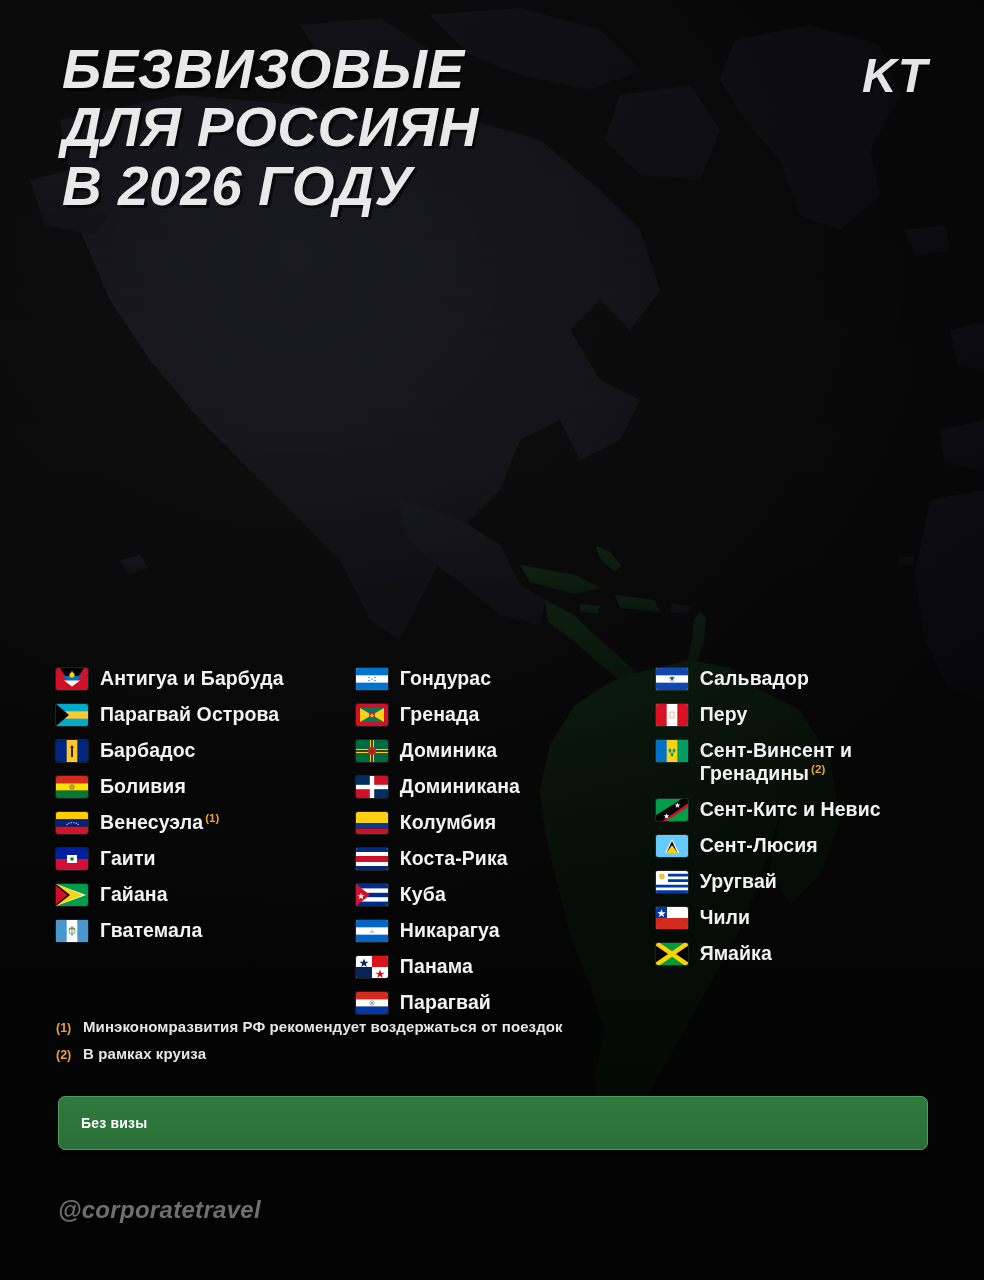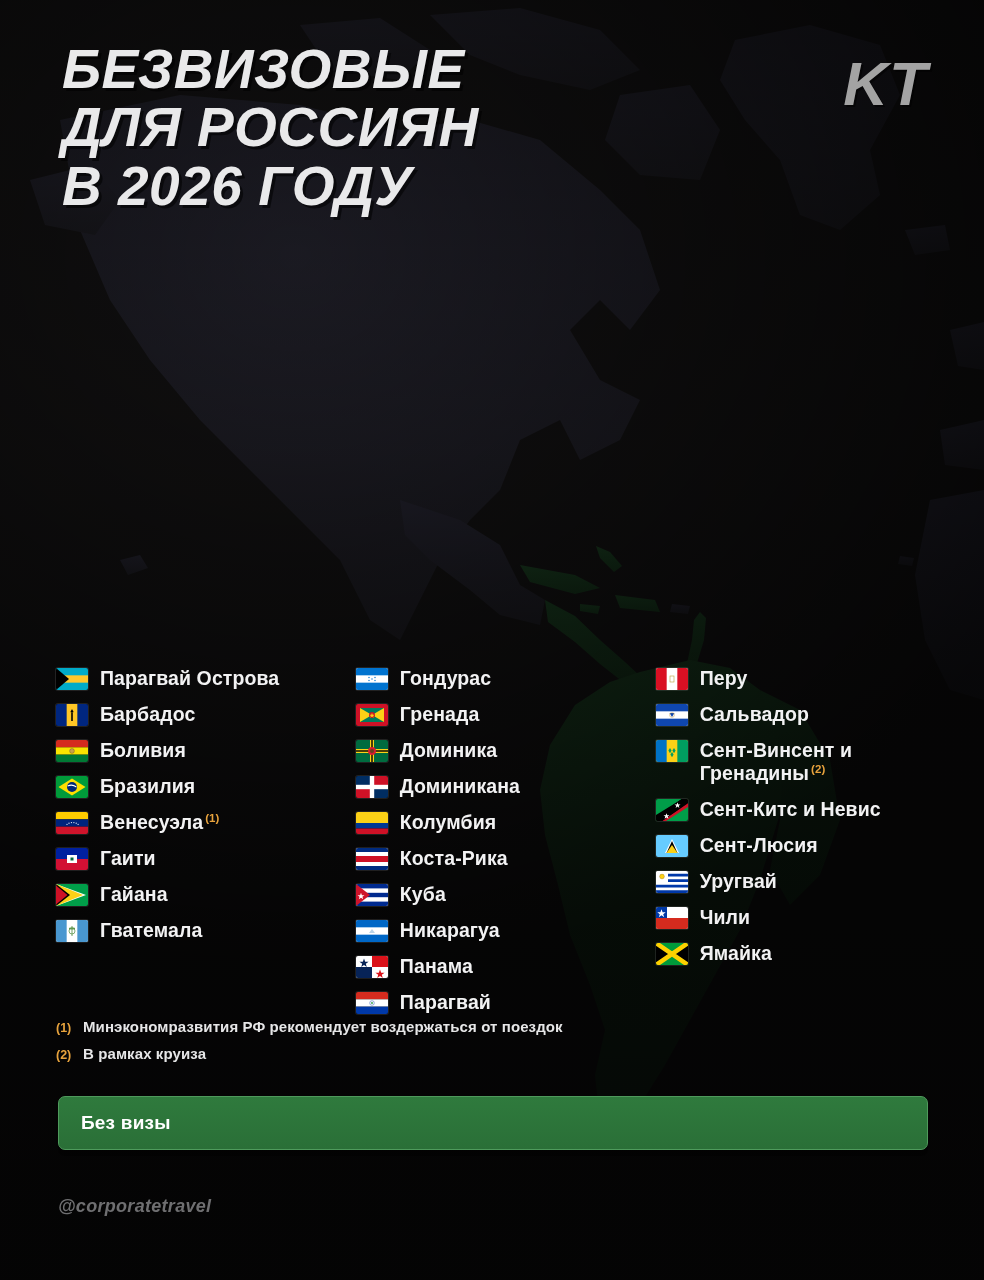--- a/index.html
+++ b/index.html
@@ -56,25 +56,25 @@
     letter-spacing: 0.5px;
     font-style: italic;
     text-transform: uppercase;
     color: #e9e9ea;
     text-shadow: 3px 3px 0 rgba(0,0,0,0.55);
     max-width: 620px;
     margin: 0;
   }
   .title span { display: block; }
   .logo {
-    font-size: 62px;
+    font-size: 48px;
     font-weight: 700;
     font-style: italic;
     letter-spacing: 1px;
-    color: #a3a3a3;
+    color: #e5e5e5;
     text-shadow: 2px 2px 0 rgba(0,0,0,0.5);
     padding-top: 8px;
     padding-right: 6px;
   }
 
   
   .columns {
     position: absolute;
     top: 666px;
     left: 56px;
@@ -155,32 +155,32 @@
     height: 52px;
     background: linear-gradient(180deg, #2f7a3d 0%, #2a6f37 100%);
     border: 1px solid #4f9a5c;
     border-radius: 7px;
     display: flex;
     align-items: center;
     box-shadow: 0 6px 0 rgba(0,0,0,0.35);
   }
   .legend .label {
     margin-left: 22px;
-    font-size: 19px;
+    font-size: 14px;
     font-weight: 700;
     color: #ffffff;
     letter-spacing: 0.2px;
   }
 
   
   .handle {
     position: absolute;
     left: 58px;
     top: 1196px;
-    font-size: 18px;
+    font-size: 24px;
     font-weight: 700;
     font-style: italic;
     color: #6f6f71;
     letter-spacing: 0.3px;
   }
 </style>
 </head>
 <body>
 
 <div class="page">
@@ -239,20 +239,33 @@
     </h1>
     <div class="logo">KT</div>
   </div>
 
   <div class="columns">
 
     <div class="col">
       <div class="country">
         <span class="flag">
           <svg viewBox="0 0 32 22">
+              <rect width="32" height="22" fill="#ce1126"></rect>
+              <path d="M4 0 h24 l-12 18 Z" fill="#000"></path>
+              <path d="M6.5 8 h19 l-9.5 9 Z" fill="#0072c6"></path>
+              <path d="M8 12.5 h16 l-8 6 Z" fill="#fff"></path>
+              <path d="M16 2.5 l1.2 3.2 h-2.4 Z" fill="#fcd116"></path>
+              <circle cx="16" cy="7" r="2.6" fill="#fcd116"></circle>
+            </svg>
+        </span>
+        <span class="name">Антигуа и Барбуда</span>
+      </div>
+      <div class="country">
+        <span class="flag">
+          <svg viewBox="0 0 32 22">
               <rect width="32" height="22" fill="#00abc9"></rect>
               <rect y="7.33" width="32" height="7.33" fill="#ffc72c"></rect>
               <path d="M0 0 L13 11 L0 22 Z" fill="#000"></path>
             </svg>
         </span>
         <span class="name">Парагвай Острова</span>
       </div>
       <div class="country">
         <span class="flag">
           <svg viewBox="0 0 32 22">
@@ -266,31 +279,20 @@
       <div class="country">
         <span class="flag">
           <svg viewBox="0 0 32 22">
               <rect width="32" height="7.33" fill="#d52b1e"></rect>
               <rect y="7.33" width="32" height="7.33" fill="#f9e300"></rect>
               <rect y="14.66" width="32" height="7.34" fill="#007934"></rect>
               <circle cx="16" cy="11" r="2.4" fill="#c8a14a" stroke="#6b4b18" stroke-width="0.4"></circle>
             </svg>
         </span>
         <span class="name">Боливия</span>
-      </div>
-      <div class="country">
-        <span class="flag">
-          <svg viewBox="0 0 32 22">
-              <rect width="32" height="22" fill="#009b3a"></rect>
-              <path d="M16 2.5 L29.5 11 L16 19.5 L2.5 11 Z" fill="#fedf00"></path>
-              <circle cx="16" cy="11" r="5" fill="#002776"></circle>
-              <path d="M11.4 9.4 a9 9 0 0 1 9.2 1.1 l-0.4 1.1 a8 8 0 0 0 -8.5 -1Z" fill="#fff"></path>
-            </svg>
-        </span>
-        <span class="name">Бразилия</span>
       </div>
       <div class="country">
         <span class="flag">
           <svg viewBox="0 0 32 22">
               <rect width="32" height="7.33" fill="#ffcc00"></rect>
               <rect y="7.33" width="32" height="7.33" fill="#00247d"></rect>
               <rect y="14.66" width="32" height="7.34" fill="#cf142b"></rect>
               <g fill="#fff">
                 <circle cx="11" cy="12.3" r="0.6"></circle>
                 <circle cx="13" cy="11.2" r="0.6"></circle>
@@ -468,38 +470,38 @@
         </span>
         <span class="name">Парагвай</span>
       </div>
     </div>
 
     <div class="col">
       <div class="country">
         <span class="flag">
           <svg viewBox="0 0 32 22">
               <rect width="32" height="22" fill="#fff"></rect>
-              <rect width="10.67" height="22" fill="#d91023"></rect>
-              <rect x="21.33" width="10.67" height="22" fill="#d91023"></rect>
-              <rect x="14" y="8" width="4" height="6" fill="none" stroke="#b8a13a" stroke-width="0.6"></rect>
-            </svg>
-        </span>
-        <span class="name">Перу</span>
-      </div>
-      <div class="country">
-        <span class="flag">
-          <svg viewBox="0 0 32 22">
-              <rect width="32" height="22" fill="#fff"></rect>
               <rect width="32" height="7.33" fill="#0f47af"></rect>
               <rect y="14.66" width="32" height="7.34" fill="#0f47af"></rect>
               <path d="M13.5 9 h5 l-2.5 4Z" fill="#0f47af"></path>
               <circle cx="16" cy="11" r="2.4" fill="none" stroke="#c8a14a" stroke-width="0.5"></circle>
             </svg>
         </span>
         <span class="name">Сальвадор</span>
+      </div>
+      <div class="country">
+        <span class="flag">
+          <svg viewBox="0 0 32 22">
+              <rect width="32" height="22" fill="#fff"></rect>
+              <rect width="10.67" height="22" fill="#d91023"></rect>
+              <rect x="21.33" width="10.67" height="22" fill="#d91023"></rect>
+              <rect x="14" y="8" width="4" height="6" fill="none" stroke="#b8a13a" stroke-width="0.6"></rect>
+            </svg>
+        </span>
+        <span class="name">Перу</span>
       </div>
       <div class="country">
         <span class="flag">
           <svg viewBox="0 0 32 22">
               <rect width="32" height="22" fill="#fcd116"></rect>
               <rect width="10.67" height="22" fill="#0072c6"></rect>
               <rect x="21.33" width="10.67" height="22" fill="#009e60"></rect>
               <g fill="#009e60">
                 <path d="M14 8 l1.6 2.6 -1.6 2.6 -1.6-2.6Z"></path>
                 <path d="M18 8 l1.6 2.6 -1.6 2.6 -1.6-2.6Z"></path>

